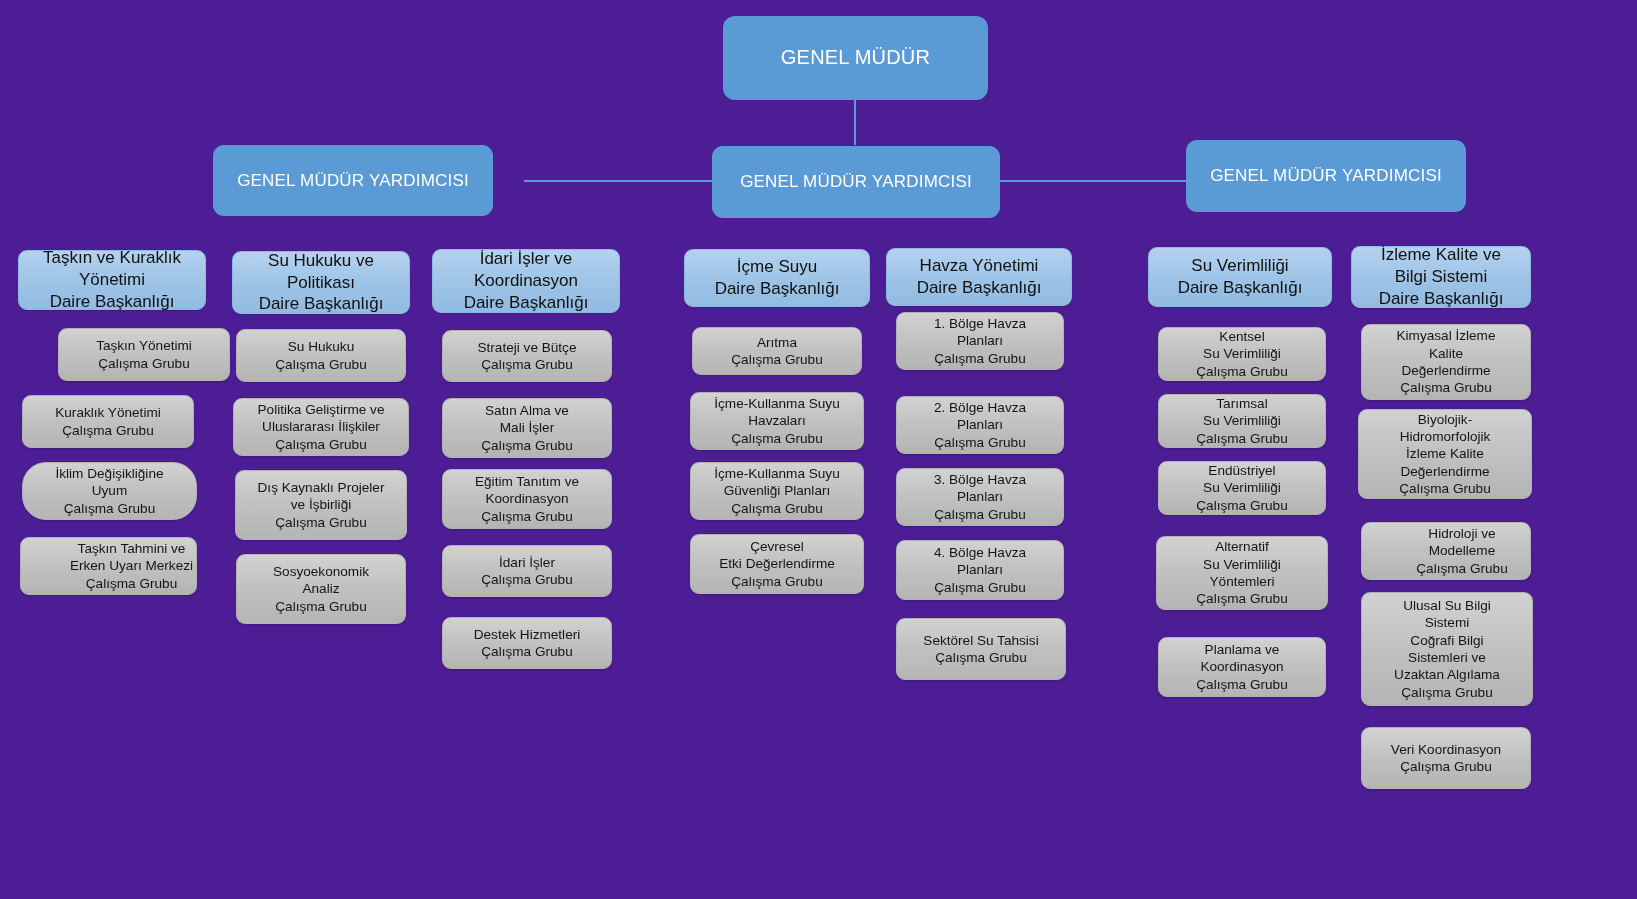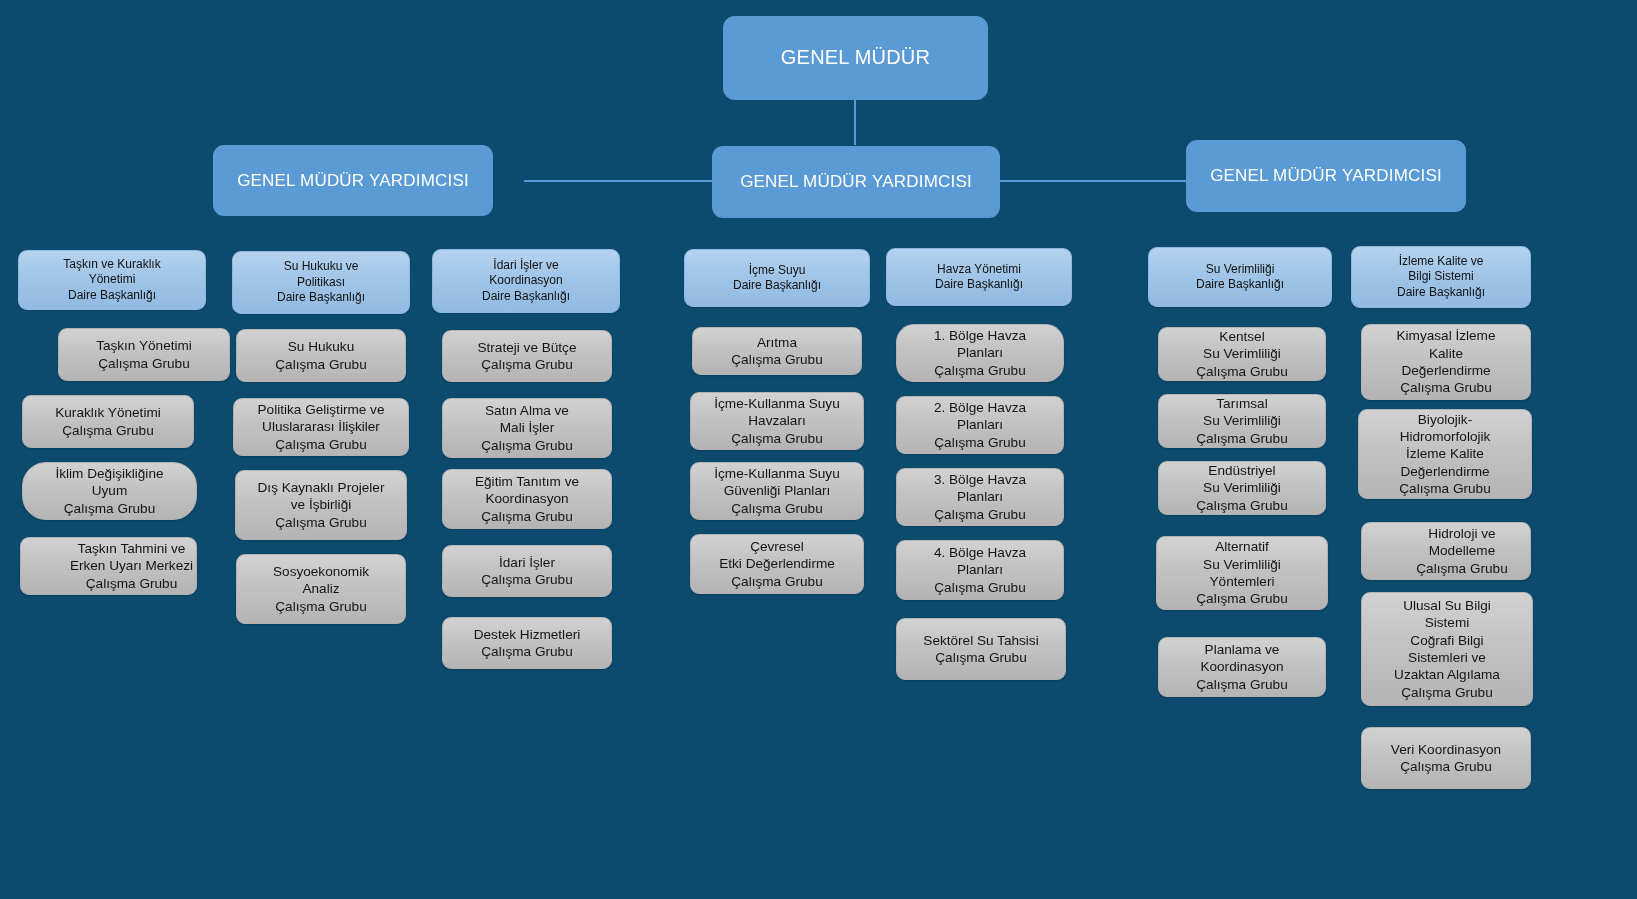--- a/index.html
+++ b/index.html
@@ -10,21 +10,21 @@
   }
   body {
     font-family: "Liberation Sans", sans-serif;
     color: #000000;
   }
   #chart-root {
     position: relative;
     width: 1637px;
     height: 899px;
     overflow: hidden;
-    background: #0c4a6e;
+    background: #4c1d95;
   }
 
   
   .node {
     position: absolute;
     box-sizing: border-box;
     display: flex;
     align-items: center;
     justify-content: center;
     text-align: center;
@@ -44,21 +44,21 @@
     font-size: 17px;
     border-radius: 11px;
   }
 
   
   .dept {
     background: linear-gradient(180deg, #b4d2ef 0%, #9dc3e6 55%, #92bbe2 100%);
     color: #111111;
     border: 1px solid #8fb9e0;
     border-radius: 9px;
-    font-size: 12px;
+    font-size: 17px;
     box-shadow: 0 1px 1px rgba(0,0,0,.13);
   }
 
   
   .grp {
     background: linear-gradient(180deg, #d2d2d2 0%, #c2c2c2 45%, #b4b4b4 100%);
     color: #151515;
     border: 1px solid #b3b3b3;
     border-radius: 9px;
     font-size: 13.6px;
@@ -144,21 +144,21 @@
 Çalışma Grubu</div>
   <div class="node grp" style="left:690px; top:462px; width:174px; height:58px;">İçme-Kullanma Suyu
 Güvenliği Planları
 Çalışma Grubu</div>
   <div class="node grp" style="left:690px; top:534px; width:174px; height:60px;">Çevresel
 Etki Değerlendirme
 Çalışma Grubu</div>
 
   <div class="node dept" style="left:886px; top:248px; width:186px; height:58px;">Havza Yönetimi
 Daire Başkanlığı</div>
-  <div class="node grp" style="left:896px; top:324px; width:168px; height:58px;border-radius:18px;">1. Bölge Havza
+  <div class="node grp" style="left:896px; top:312px; width:168px; height:58px;">1. Bölge Havza
 Planları
 Çalışma Grubu</div>
   <div class="node grp" style="left:896px; top:396px; width:168px; height:58px;">2. Bölge Havza
 Planları
 Çalışma Grubu</div>
   <div class="node grp" style="left:896px; top:468px; width:168px; height:58px;">3. Bölge Havza
 Planları
 Çalışma Grubu</div>
   <div class="node grp" style="left:896px; top:540px; width:168px; height:60px;">4. Bölge Havza
 Planları

